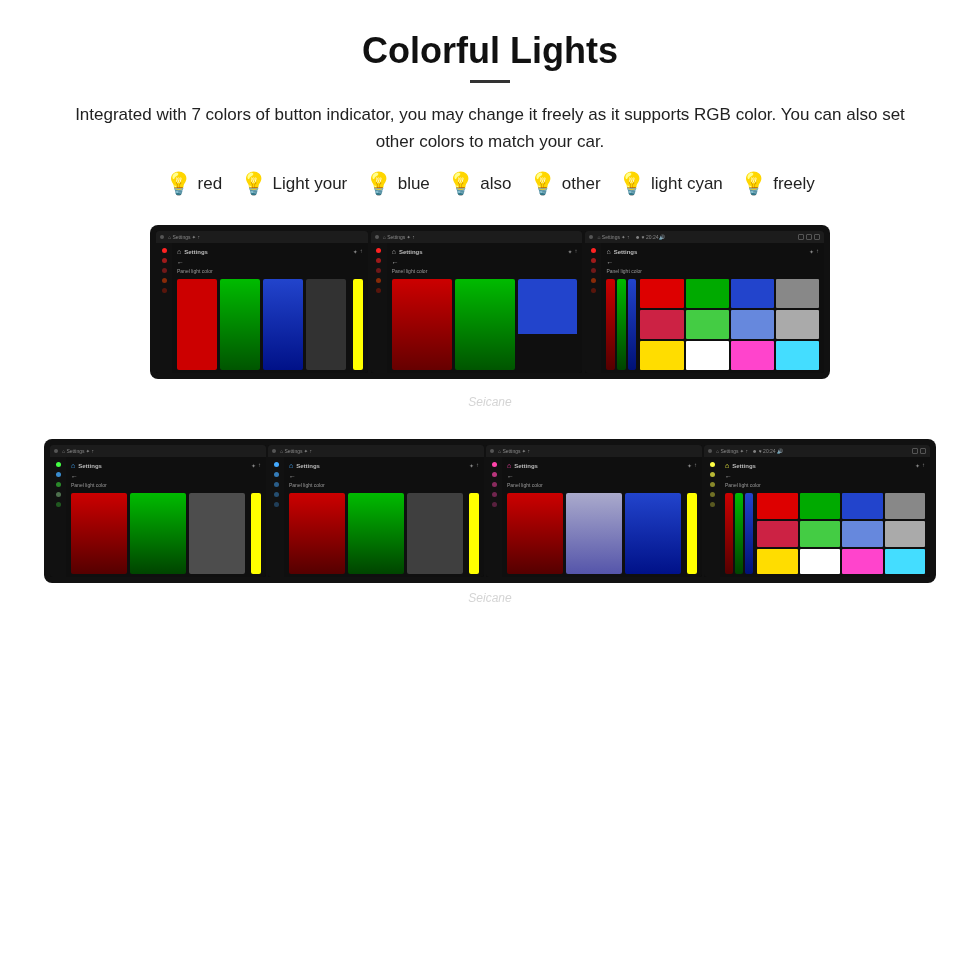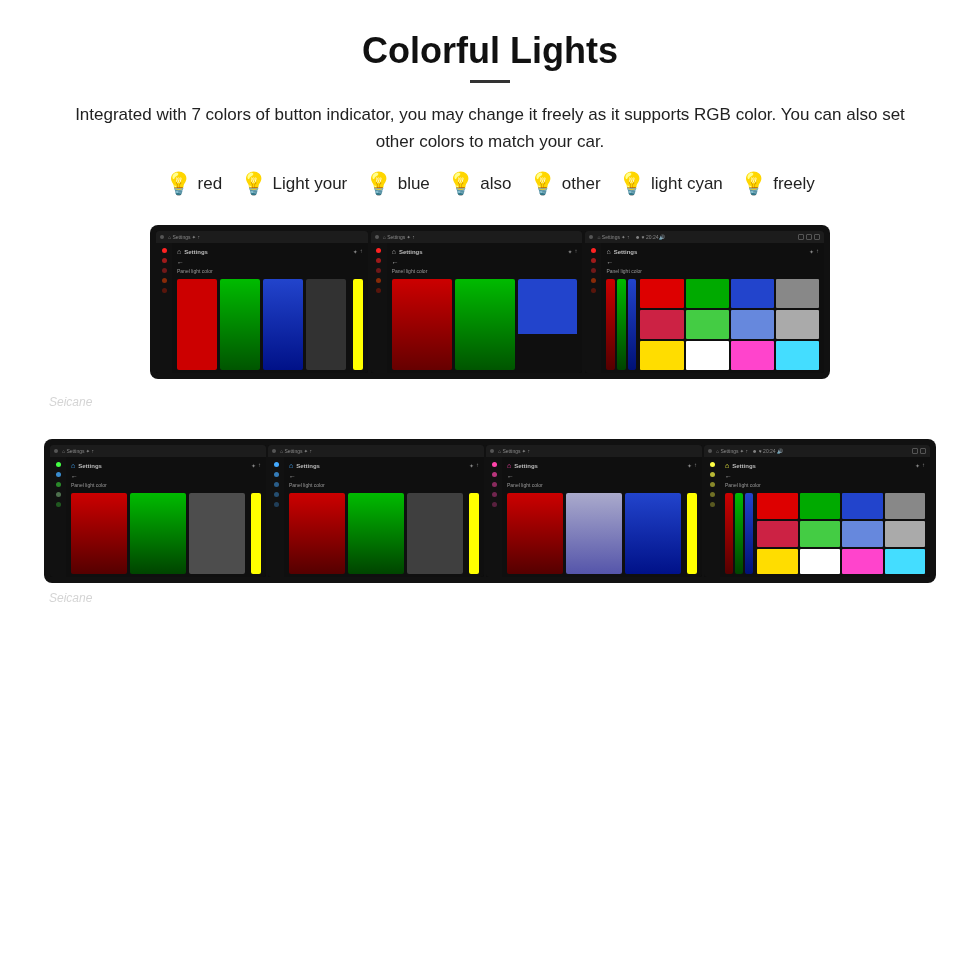--- a/index.html
+++ b/index.html
@@ -187,21 +187,21 @@
       border-radius: 2px;
       flex: 1;
     }
 
     .scr-yellow-bar {
       width: 10px;
       border-radius: 2px;
     }
 
     .seicane-watermark {
-      text-align: left;
+      text-align: center;
       font-style: italic;
       font-size: 12px;
       color: rgba(160,160,160,0.45);
       margin: 4px 0 0;
     }
 
   </style>
 </head>
 <body>
 

